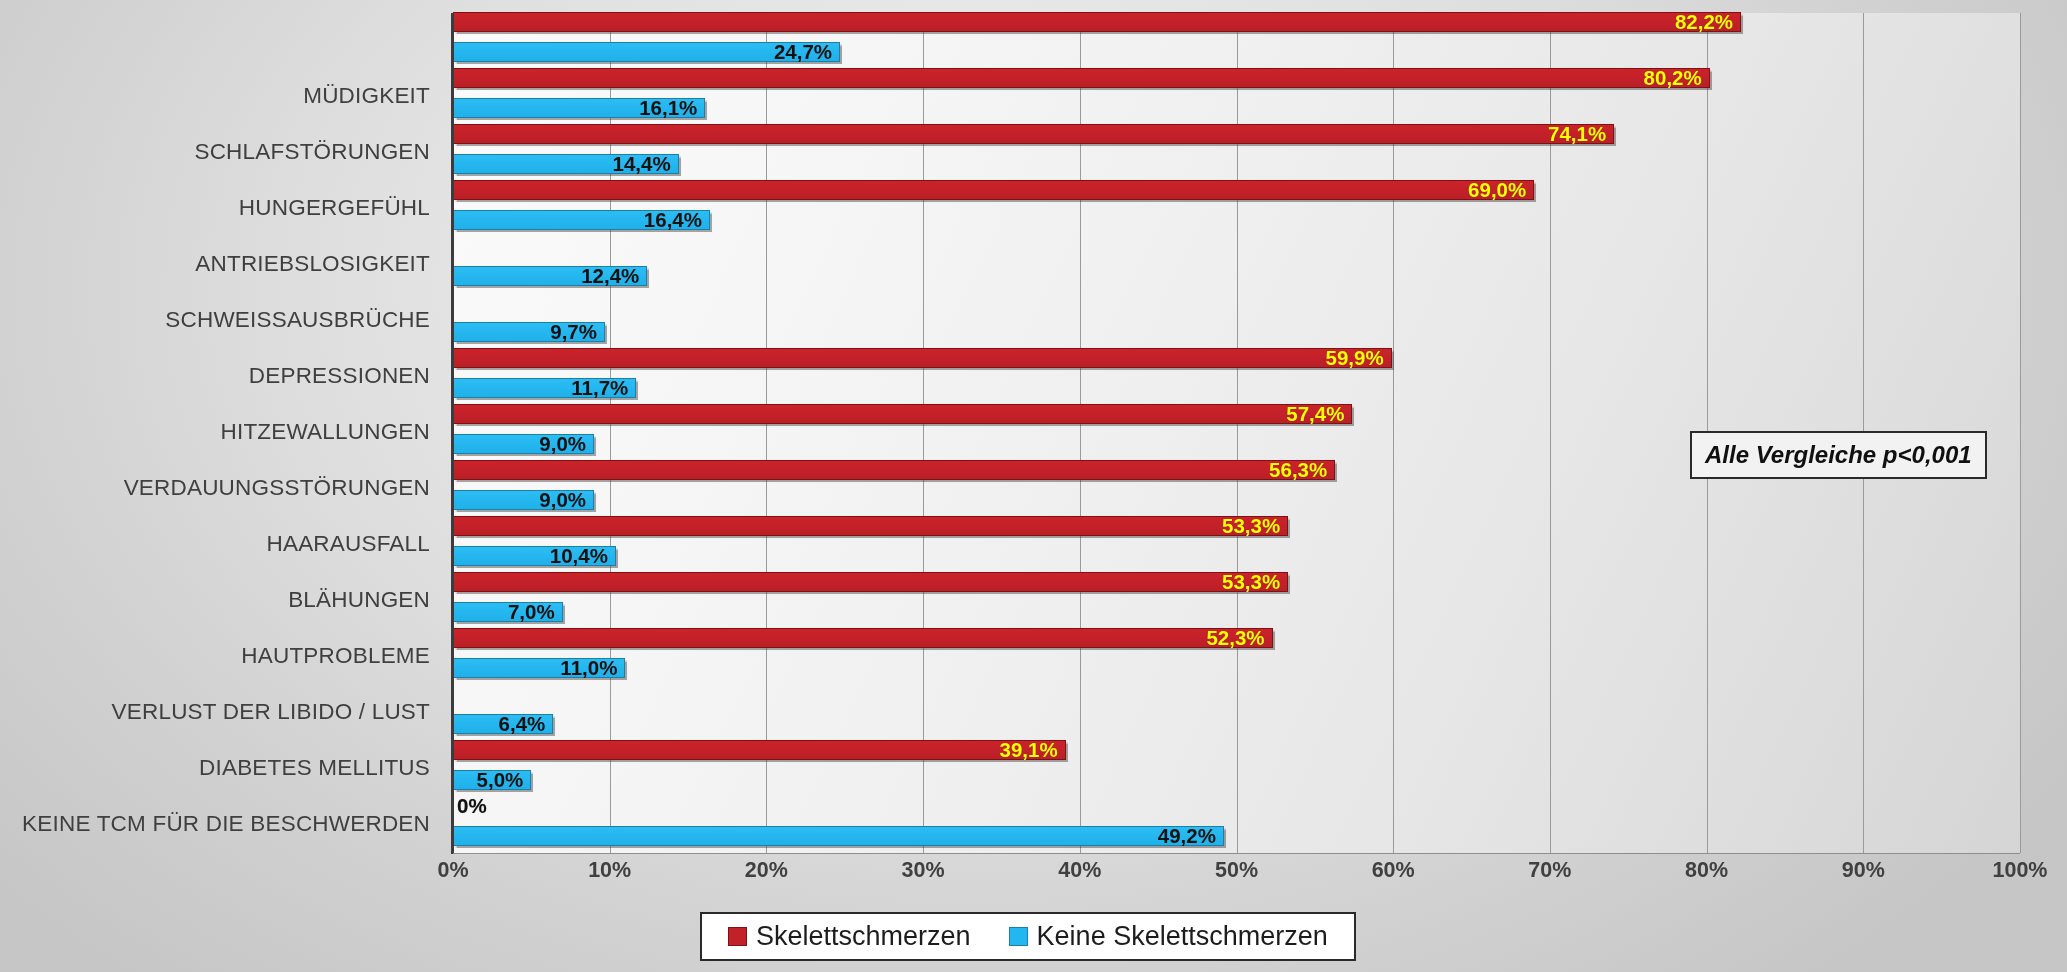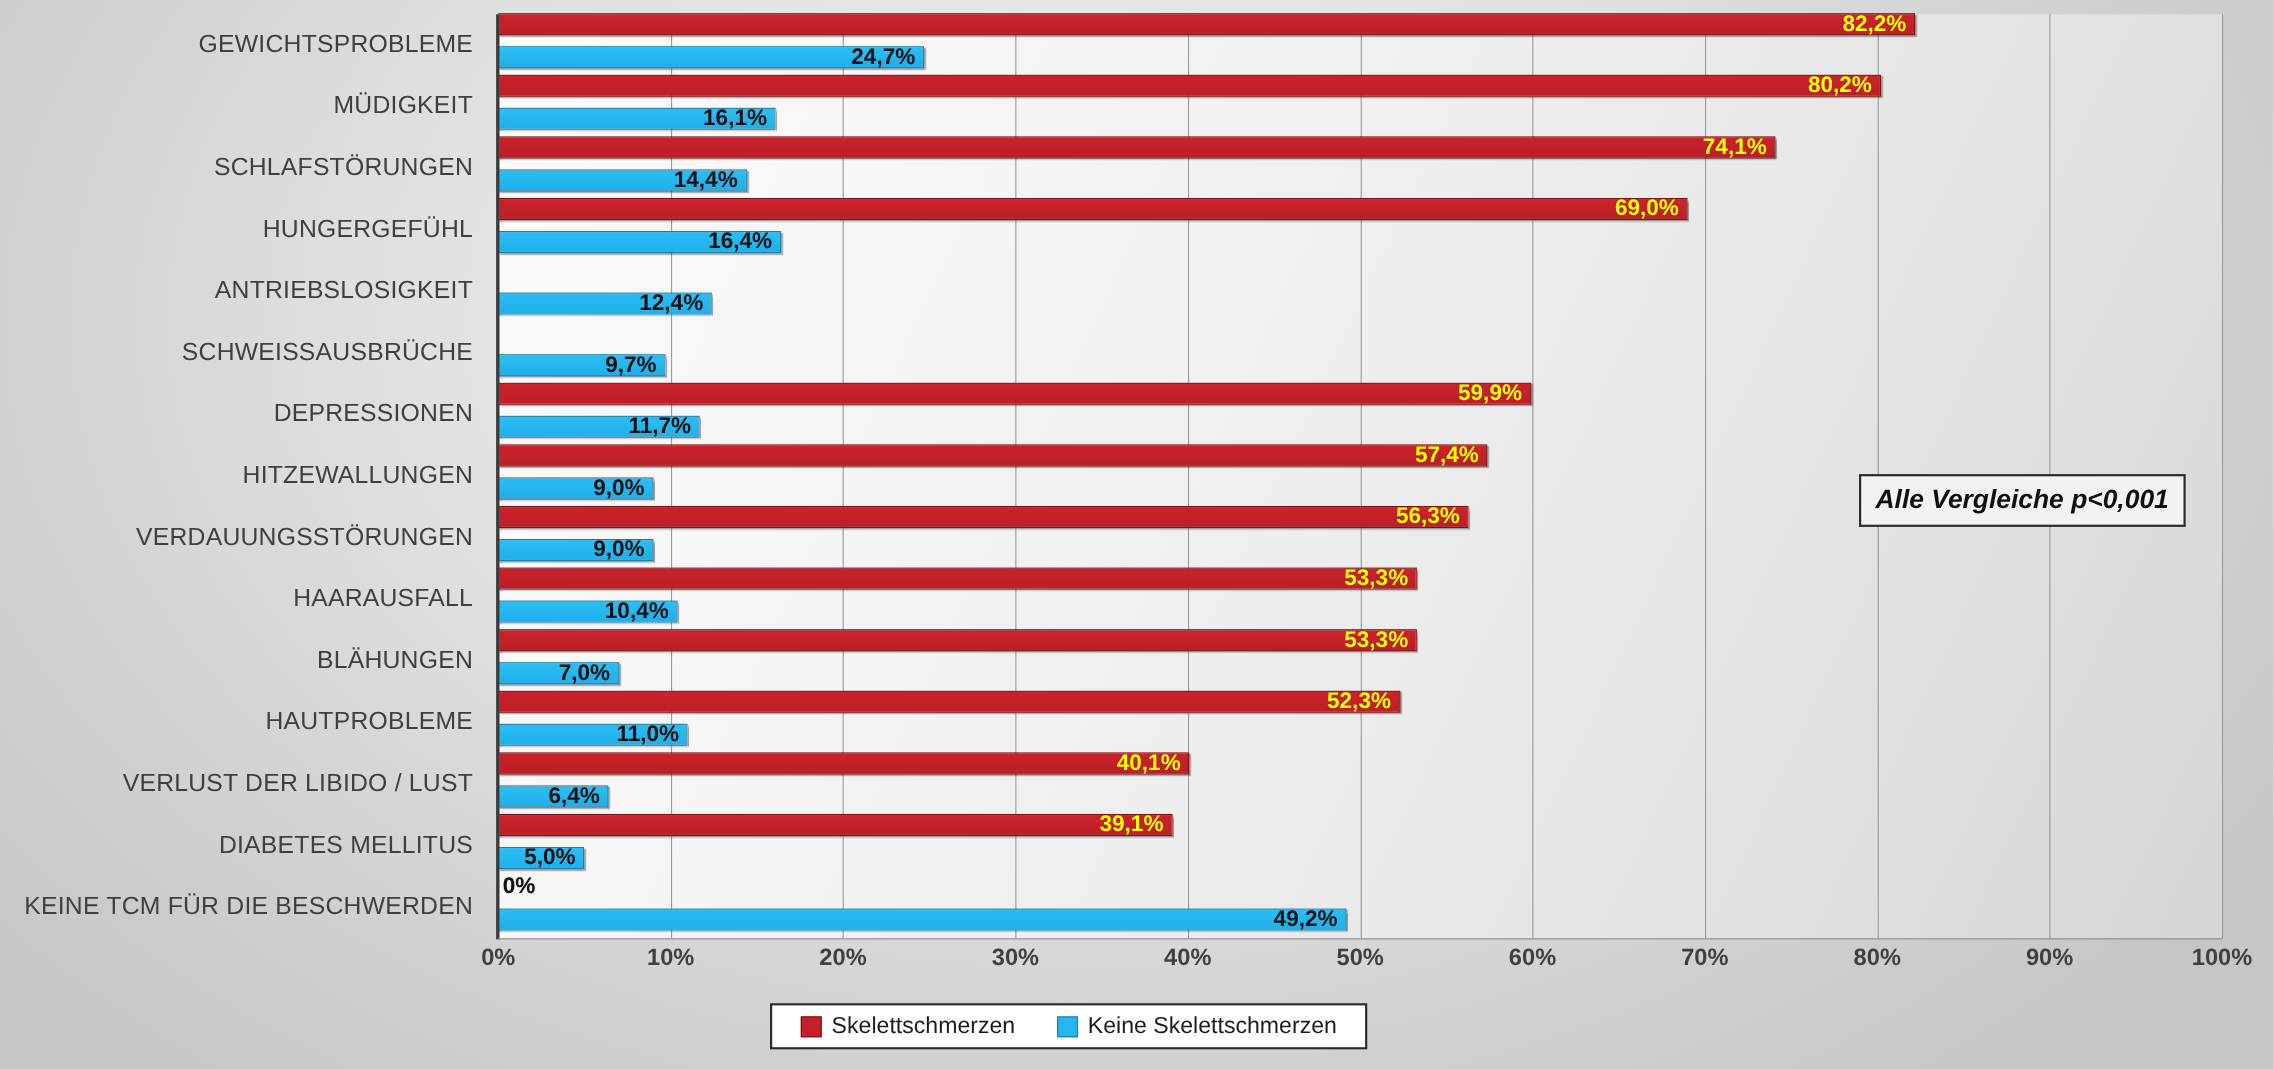--- a/index.html
+++ b/index.html
@@ -176,21 +176,21 @@
   }
   .legend-swatch {
     width: 17px;
     height: 17px;
     border: 1px solid #555;
     flex: 0 0 auto;
   }
   .legend-swatch.red { background: #c2212a; border-color: #7c1116; }
   .legend-swatch.blue { background: #24b6ee; border-color: #1b7fa8; }
   .legend-text {
-    font-size: 21px;
+    font-size: 27px;
     color: #1c1c1c;
     white-space: nowrap;
   }
 
   
   #annotation {
     position: absolute;
     left: 1690px;
     top: 431px;
     padding: 8px 13px;
@@ -217,21 +217,20 @@
       <div class="gridline" style="left: 626.8px;"></div>
       <div class="gridline" style="left: 783.5px;"></div>
       <div class="gridline" style="left: 940.2px;"></div>
       <div class="gridline" style="left: 1096.9px;"></div>
       <div class="gridline" style="left: 1253.6px;"></div>
       <div class="gridline" style="left: 1410.3px;"></div>
       <div class="gridline" style="left: 1567px;"></div>
     </div>
 
   <div id="cat-labels">
-      <div class="cat-label" style="top: 16px;">GEWICHTSPROBLEME</div>
       <div class="cat-label" style="top: 72px;">MÜDIGKEIT</div>
       <div class="cat-label" style="top: 128px;">SCHLAFSTÖRUNGEN</div>
       <div class="cat-label" style="top: 240px;">ANTRIEBSLOSIGKEIT</div>
       <div class="cat-label" style="top: 184px;">HUNGERGEFÜHL</div>
       <div class="cat-label" style="top: 296px;">SCHWEISSAUSBRÜCHE</div>
       <div class="cat-label" style="top: 352px;">DEPRESSIONEN</div>
       <div class="cat-label" style="top: 408px;">HITZEWALLUNGEN</div>
       <div class="cat-label" style="top: 464px;">VERDAUUNGSSTÖRUNGEN</div>
       <div class="cat-label" style="top: 520px;">HAARAUSFALL</div>
       <div class="cat-label" style="top: 576px;">BLÄHUNGEN</div>
@@ -304,23 +303,20 @@
       </div>
       <div class="bar blue" style="top: 589px; width: 109.69px;">
         <span class="bar-label">7,0%</span>
       </div>
       <div class="bar red" style="top: 615px; width: 819.541px;">
         <span class="bar-label">52,3%</span>
       </div>
       <div class="bar blue" style="top: 645px; width: 172.37px;">
         <span class="bar-label">11,0%</span>
       </div>
-      <div class="bar red" style="top: 671px; width: 628.367px;">
-        <span class="bar-label">40,1%</span>
-      </div>
       <div class="bar blue" style="top: 701px; width: 100.288px;">
         <span class="bar-label">6,4%</span>
       </div>
       <div class="bar red" style="top: 727px; width: 612.697px;">
         <span class="bar-label">39,1%</span>
       </div>
       <div class="bar blue" style="top: 757px; width: 78.35px;">
         <span class="bar-label">5,0%</span>
       </div>
       <div class="bar red zero" style="top: 783px; width: 0px;">

